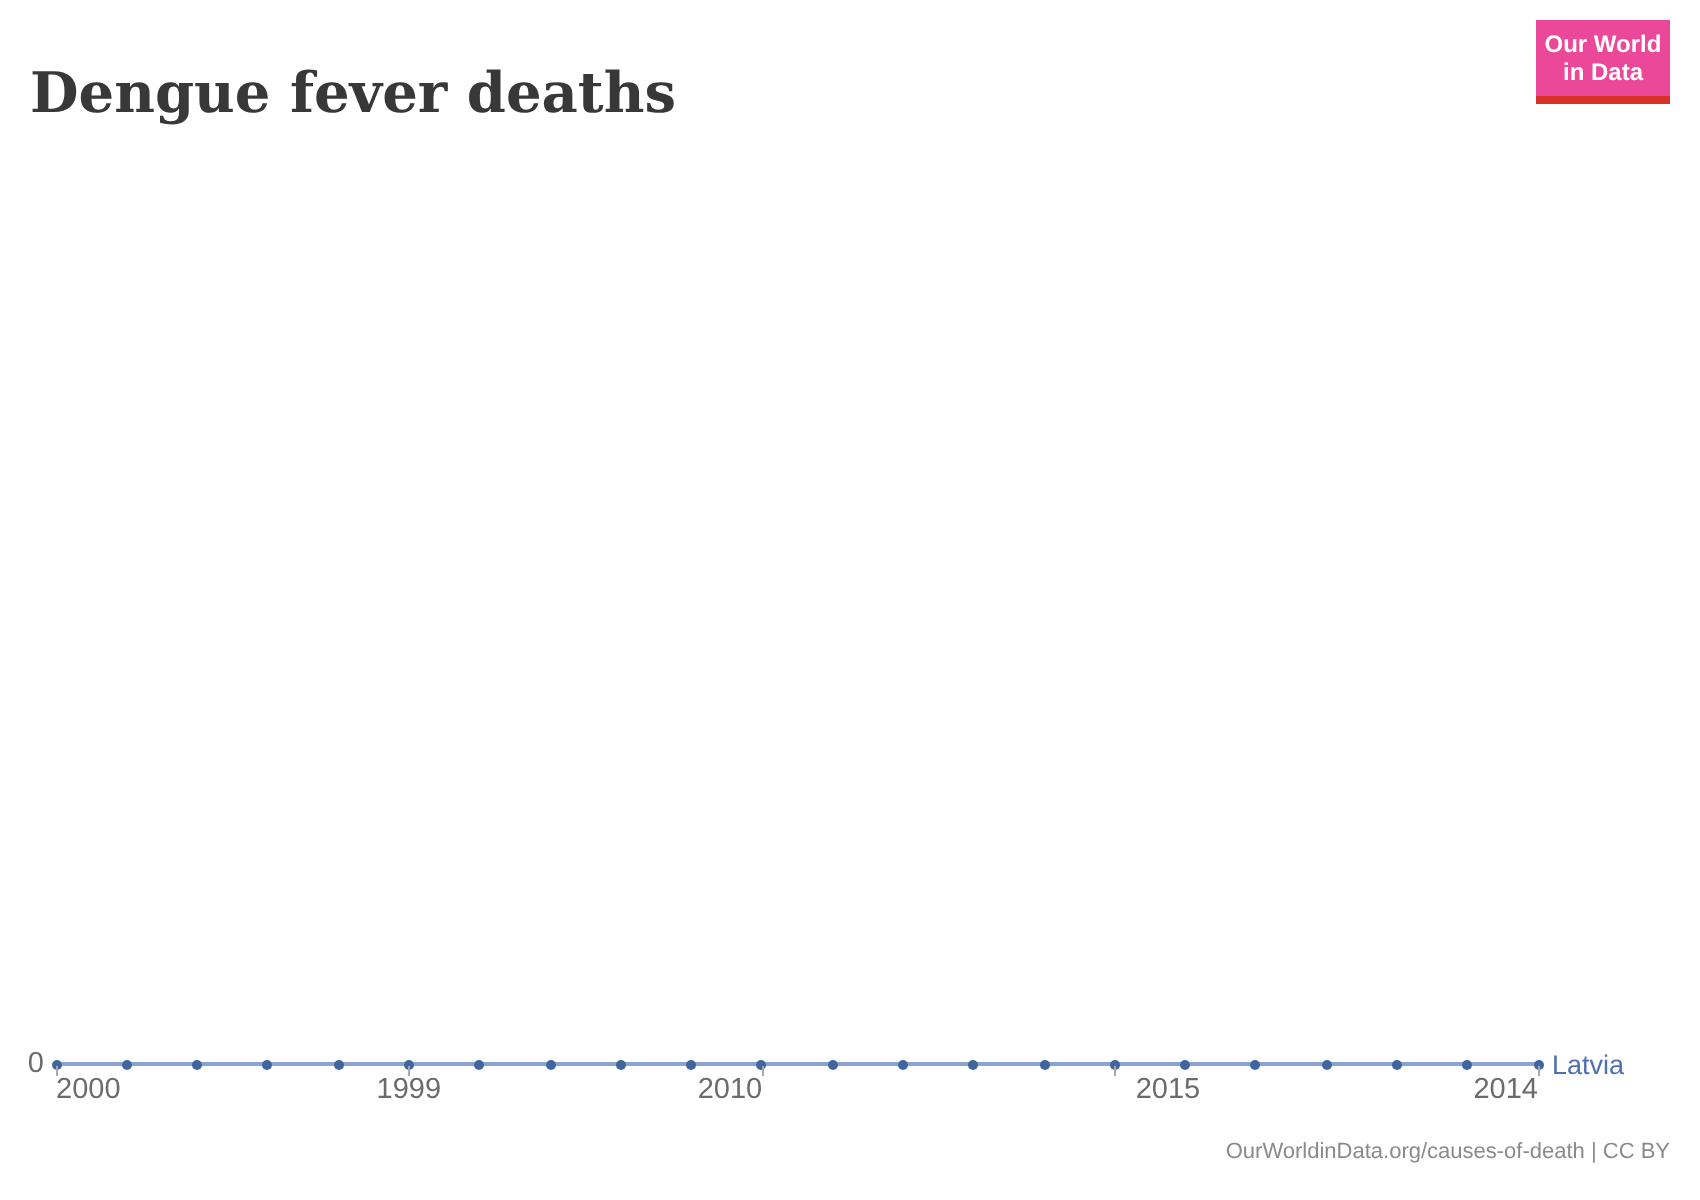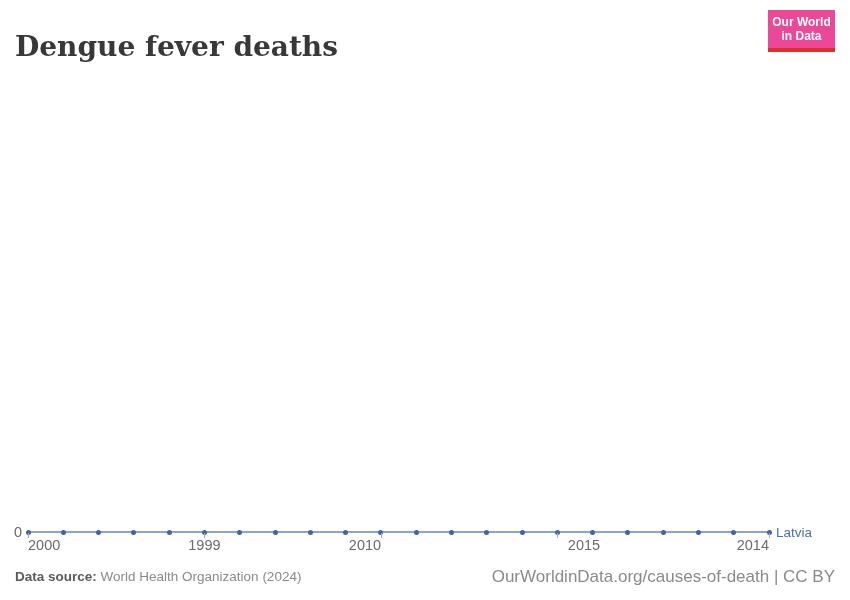--- a/index.html
+++ b/index.html
@@ -109,21 +109,21 @@
     font-size: 13.5px;
     line-height: 17px;
     color: #8a8a8a;
     cursor: pointer;
   }
   .footer-left .label { font-weight: 700; color: #5b5b5b; }
   .footer-right {
     position: absolute;
     right: 15px;
     top: 568px;
-    font-size: 17px;
+    font-size: 11px;
     line-height: 17px;
     color: #8a8a8a;
     cursor: pointer;
   }
 </style>
 </head>
 <body>
 
 <div class="canvas">
 
@@ -167,20 +167,16 @@
       <div class="x-tick-mark" style="left: 204.429px;"></div>
       <div class="x-tick-label" style="left: 204.429px; transform: translateX(-50%);">1999</div>
       <div class="x-tick-mark" style="left: 380.857px;"></div>
       <div class="x-tick-label" style="left: 365px; transform: translateX(-50%);">2010</div>
       <div class="x-tick-mark" style="left: 557.286px;"></div>
       <div class="x-tick-label" style="left: 584px; transform: translateX(-50%);">2015</div>
       <div class="x-tick-mark" style="left: 769px;"></div>
       <div class="x-tick-label" style="left: 769px; transform: translateX(-100%);">2014</div>
     </div>
 
-  <div class="footer-left">
-    <span class="label">Data source:</span>
-    <span>World Health Organization (2024)</span>
-  </div>
 
   <div class="footer-right">OurWorldinData.org/causes-of-death | CC BY</div>
 
 </div>
 
 </body></html>

